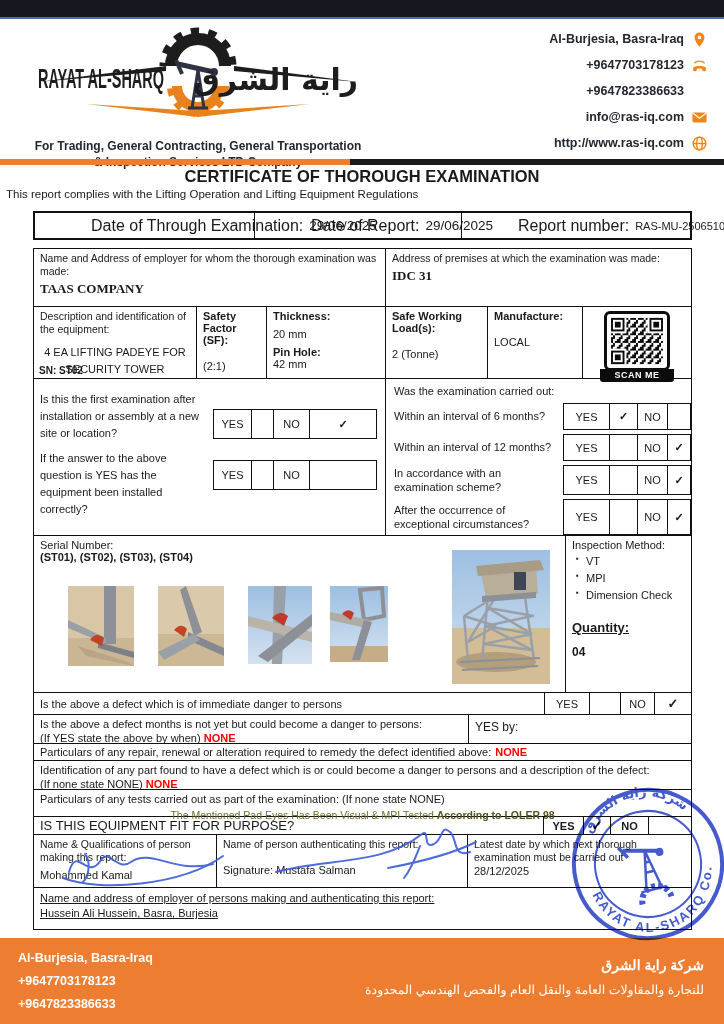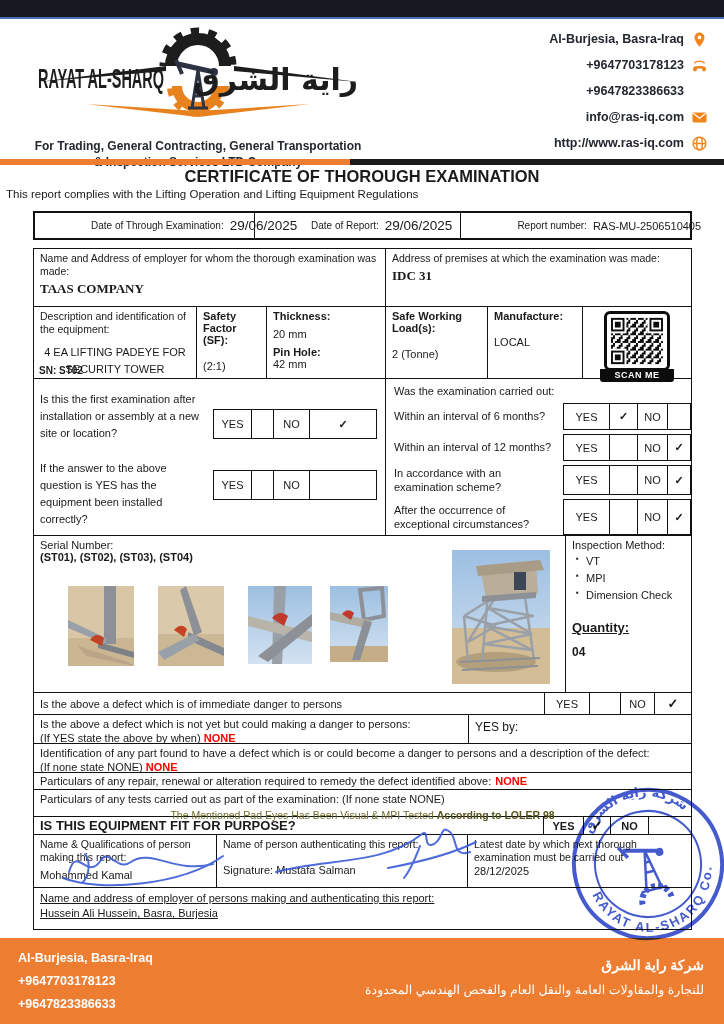--- a/index.html
+++ b/index.html
@@ -19,21 +19,21 @@
   .d-orange{width:350px;background:#ED7D31;}
   .d-black{flex:1;background:#1b1b1b;}
   
   .title{position:absolute;left:0;top:167px;width:724px;text-align:center;font-size:16.5px;font-weight:bold;}
   .subtitle{position:absolute;left:0;top:188px;width:724px;font-size:11.5px;padding-left:6px;}
   
   .dates{position:absolute;left:33px;top:211px;width:659px;height:29px;display:flex;border:2px solid #111;box-sizing:border-box;}
   .dates-cell{display:flex;align-items:center;gap:6px;padding:0 8px;border-right:1px solid #111;box-sizing:border-box;}
   .dates-cell:last-child{border-right:none;}
   .dc1{width:220px;} .dc2{width:207px;} .dc3{flex:1;}
-  .d-label{font-size:10px;white-space:nowrap;padding-left:48px;} .d-value{font-size:13.5px;white-space:nowrap;}
+  .d-label{font-size:16px;white-space:nowrap;padding-left:48px;} .d-value{font-size:13.5px;white-space:nowrap;}
   .d-value-sm{font-size:11px;white-space:nowrap;}
   
   .maintable{position:absolute;left:33px;top:248px;width:659px;height:682px;border:1.5px solid #111;box-sizing:border-box;font-size:11px;}
   .row{display:flex;border-bottom:1px solid #111;box-sizing:border-box;position:relative;}
   .row:last-child{border-bottom:none;text-decoration:underline;}
   .cell{box-sizing:border-box;border-right:1px solid #111;padding:3px 6px;position:relative;}
   .cell.last{border-right:none;}
   .rA{height:58px;} .rB{height:72px;} .rC{height:157px;} .rD{height:157px;}
   .rE{height:22px;} .rF{height:29px;} .rG{height:17px;} .rH{height:29px;}
   .rI{height:27px;} .rJ{height:18px;} .rK{height:53px;} .rL{height:43px;}
@@ -67,21 +67,21 @@
   .qtyv{font-weight:bold;font-size:12px;margin-top:10px;}
   
   .flex1{flex:1;}
   .cE{display:flex;align-items:center;justify-content:center;}
   .cE1{width:45px;} .cE2{width:31px;} .cE3{width:34px;} .cE4{width:36px;}
   .red{color:#FF0000;}
   .olive{color:#6e6e2e;}
   .olive-b{color:#55551e;font-weight:bold;}
   .noteline{text-align:center;margin-top:2px;font-size:10.5px;}
   .w-yesby{width:222px;font-size:12px;padding-top:5px;}
-  .fitlabel{font-weight:bold;font-size:13px;display:flex;align-items:center;}
+  .fitlabel{font-weight:normal;font-size:13px;display:flex;align-items:center;}
   .cJ{display:flex;align-items:center;justify-content:center;font-weight:bold;}
   .cJ1{width:40px;} .cJ2{width:27px;} .cJ3{width:38px;} .cJ4{width:42px;}
   .cK1{width:183px;} .cK2{width:251px;} .cK3{flex:1;}
   .kv{margin-top:4px;}
   
   .footer{position:absolute;left:0;top:938px;width:724px;height:86px;background:#ED7D31;color:#fff;}
   .f-left{position:absolute;left:18px;top:9px;font-size:12.5px;font-weight:bold;line-height:1.85;}
   .f-right{position:absolute;right:20px;top:14px;text-align:right;line-height:1.9;}
   .f-ar1{font-size:14px;font-weight:bold;}
   .f-ar2{font-size:12.5px;}
@@ -279,21 +279,21 @@
       <div class="cell w-emp" style="padding:8px 8px 4px 6px">
         <div class="qrow" style="margin-top:4px">
           <div class="qtext">Is this the first examination after installation or assembly at a new site or location?</div>
           <div class="mt mtL" style="margin-top:18px">
             <div class="c1">YES</div>
             <div class="c2 ck"></div>
             <div class="c3">NO</div>
             <div class="c4 ck">✓</div>
           </div>
         </div>
-        <div class="qrow" style="margin-top:18px">
+        <div class="qrow" style="margin-top:8px">
           <div class="qtext">If the answer to the above question is YES has the equipment been installed correctly?</div>
           <div class="mt mtL" style="margin-top:10px">
             <div class="c1">YES</div>
             <div class="c2 ck"></div>
             <div class="c3">NO</div>
             <div class="c4 ck"></div>
           </div>
         </div>
       </div>
       <div class="cell w-prem last" style="padding:6px 0 2px 8px">
@@ -418,43 +418,43 @@
         <span>Is the above a defect which is of immediate danger to persons</span>
       </div>
       <div class="cell cE cE1">YES</div>
       <div class="cell cE cE2 ck"></div>
       <div class="cell cE cE3">NO</div>
       <div class="cell cE cE4 ck last">✓</div>
     </div>
 
     <div class="row rF">
       <div class="cell flex1" style="line-height:1.25">
-        <div>Is the above a defect which is not yet but could making a danger to persons:</div>
+        <div>Is the above a defect months is not yet but could become a danger to persons:</div>
         <div>
           <span>(If YES state the above by when)</span>
           <span class="red bold">NONE</span>
         </div>
       </div>
       <div class="cell w-yesby last">YES by:</div>
+    </div>
+
+    <div class="row rG">
+      <div class="cell flex1 last" style="display:flex;align-items:center;gap:4px">
+        <span>Particulars of any repair, renewal or alteration required to remedy the defect identified above:</span>
+        <span class="red bold">NONE</span>
+      </div>
     </div>
 
     <div class="row rH">
       <div class="cell flex1 last" style="line-height:1.25">
         <div>Identification of any part found to have a defect which is or could become a danger to persons and a description of the  defect:</div>
         <div>
           <span>(If none state NONE)</span>
           <span class="red bold">NONE</span>
         </div>
-      </div>
-    </div>
-
-    <div class="row rG">
-      <div class="cell flex1 last" style="display:flex;align-items:center;gap:4px">
-        <span>Particulars of any repair, renewal or alteration required to remedy the defect identified above:</span>
-        <span class="red bold">NONE</span>
       </div>
     </div>
 
     <div class="row rI">
       <div class="cell flex1 last" style="line-height:1.25">
         <div>Particulars of any tests carried out as part of the examination: (If none state NONE)</div>
         <div class="noteline">
           <span class="olive">The Mentioned Pad Eyes Has Been Visual &amp; MPI Tested</span>
           <span class="olive-b">According to LOLER 98</span>
         </div>

